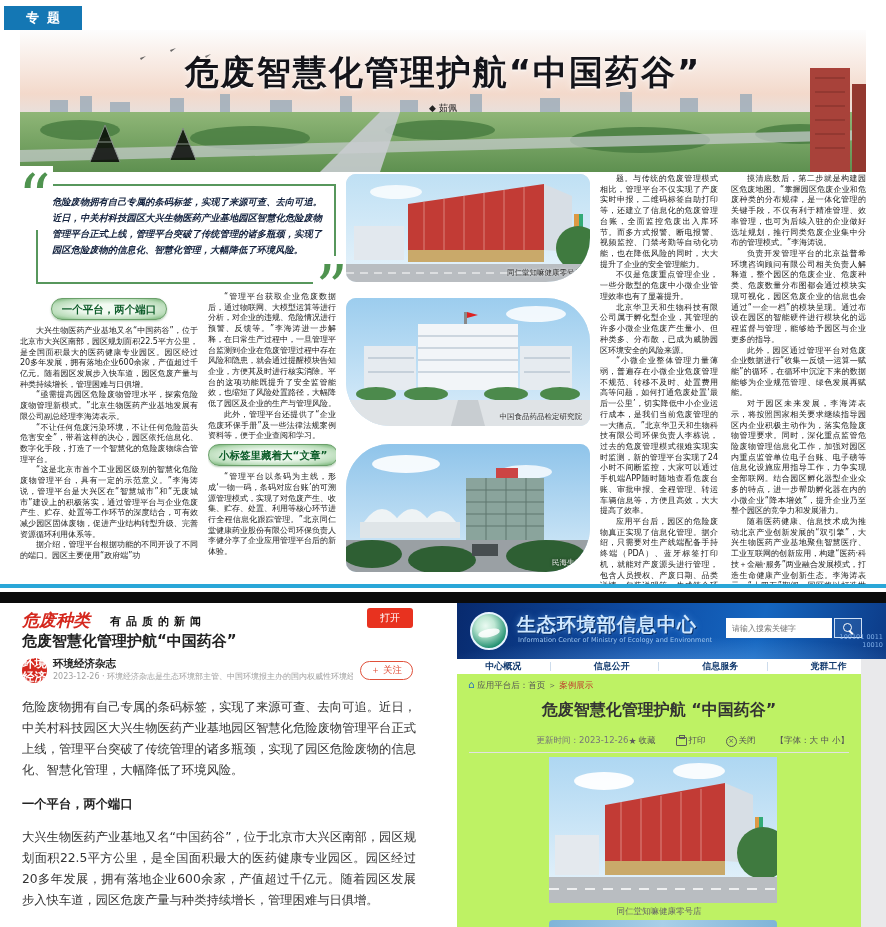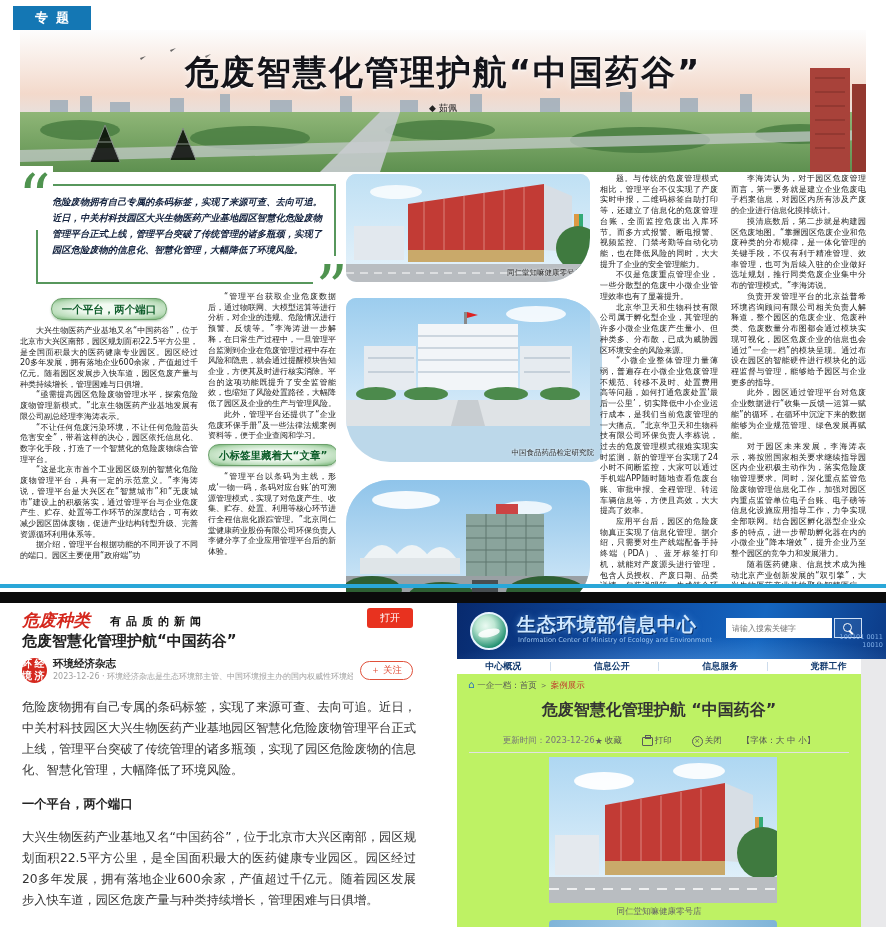--- a/index.html
+++ b/index.html
@@ -1,19 +1,19 @@
 <!DOCTYPE html>
 <html><head>
 <meta charset="utf-8">
 <style>
   html,body{margin:0;padding:0;background:#fff;}
   #canvas{position:relative;width:886px;height:927px;background:#fff;overflow:hidden;
           font-family:"DejaVu Sans","Liberation Sans",sans-serif;color:#1c1c1c;}
   
-  .np-badge{position:absolute;left:13px;top:6px;width:78px;height:24px;background:#1477b4;
+  .np-badge{position:absolute;left:4px;top:6px;width:78px;height:24px;background:#1477b4;
             color:#fff;font-size:13px;font-weight:bold;letter-spacing:8px;display:flex;
             align-items:center;justify-content:center;padding-left:8px;box-sizing:border-box;}
   .banner{position:absolute;left:20px;top:30px;width:846px;height:142px;overflow:hidden;}
   .banner svg{position:absolute;left:0;top:0;}
   .np-headline{position:absolute;left:0;top:20px;width:100%;text-align:center;font-size:34px;
                font-weight:800;color:#14141a;letter-spacing:2px;
                text-shadow:0 1px 2px rgba(255,255,255,.85),0 0 8px rgba(255,255,255,.5);}
   .np-byline{position:absolute;left:0;top:72px;width:100%;text-align:center;font-size:9px;color:#222;}
   .quote-wrap{position:absolute;left:36px;top:184px;width:300px;height:100px;
               border:2px solid #57975c;box-sizing:border-box;}
@@ -29,40 +29,40 @@
   .colB{left:208px;top:292px;width:128px;height:292px;}
   .colC{left:600px;top:174px;width:118px;height:410px;}
   .colD{left:731px;top:174px;width:135px;height:410px;}
   .pill{display:block;margin:2px auto 6px auto;padding:3px 10px;width:max-content;max-width:100%;
         border-radius:999px;font-size:10.5px;font-weight:bold;color:#0c5c28;text-indent:0;
         background:radial-gradient(ellipse at center,#f2faf2 35%,#b9dcb9 75%,#6fae6f 100%);
         border:1px solid #6aa06a;box-shadow:0 1px 2px rgba(60,120,60,.4);}
   .photocol{position:absolute;left:346px;top:174px;width:244px;}
   .ph{position:relative;width:244px;overflow:hidden;background:#bcd8ea;}
   .ph1{height:108px;border-radius:10px 10px 44px 10px;}
-  .ph2{height:164px;margin-top:16px;border-radius:10px 44px 10px 44px;padding-left:12px;}
+  .ph2{height:128px;margin-top:16px;border-radius:10px 44px 10px 44px;}
   .ph3{height:128px;margin-top:18px;border-radius:44px 10px 44px 10px;}
   .ph svg{position:absolute;left:0;top:0;}
   .ph-cap{position:absolute;right:8px;bottom:4px;font-size:7.5px;color:#2e2e2e;
           text-shadow:0 0 3px rgba(255,255,255,.9);}
   .ph3 .ph-cap{color:#eef2ee;text-shadow:0 0 3px rgba(0,0,0,.7);}
   .blue-line{position:absolute;left:0;top:584px;width:886px;height:4px;background:#2aa7d8;}
   .black-band{position:absolute;left:0;top:592px;width:886px;height:11px;background:#0b0b0b;}
   
   .pd-panel{position:absolute;left:0;top:603px;width:457px;height:324px;background:#fff;overflow:hidden;}
   .pd-logo{position:absolute;left:22px;top:6px;font-family:"DejaVu Serif","Liberation Serif",serif;
            font-style:italic;font-weight:bold;font-size:17px;color:#d5281e;}
   .pd-tagline{position:absolute;left:110px;top:11px;font-size:11px;font-weight:bold;
               letter-spacing:5px;color:#111;}
   .pd-open{position:absolute;right:44px;top:5px;background:#e8321f;color:#fff;font-size:10px;
            padding:3px 13px;border-radius:3px;border:none;cursor:pointer;}
   .pd-title{position:absolute;left:22px;top:29px;font-size:15px;font-weight:bold;color:#222;}
   .pd-avatar{position:absolute;left:22px;top:55px;width:25px;height:25px;border-radius:50%;
-             background:#d5281e;color:#fff;font-size:10px;font-weight:bold;display:flex;
-             flex-direction:row;align-items:flex-start;justify-content:center;line-height:1.15;}
+             background:#d5281e;color:#fff;font-size:12px;font-weight:bold;display:flex;
+             flex-direction:column;align-items:center;justify-content:center;line-height:1.15;}
   .pd-author{position:absolute;left:53px;top:54px;font-size:10.5px;font-weight:bold;color:#222;}
   .pd-meta{position:absolute;left:53px;top:68px;width:300px;font-size:8px;color:#a0a0a0;
            white-space:nowrap;overflow:hidden;}
   .pd-follow{position:absolute;right:44px;top:58px;border:1px solid #e0503a;color:#e0503a;
              background:#fff;border-radius:11px;font-size:9.5px;padding:2px 10px;cursor:pointer;}
   .pd-body{position:absolute;left:22px;top:94px;width:394px;font-size:12.3px;line-height:1.7;
            color:#333;text-align:justify;}
   .pd-body p{margin:0 0 13px 0;}
   .pd-sub{font-weight:bold;color:#222;margin:2px 0 13px 0;}
   
@@ -94,21 +94,21 @@
   .gov-nav i{width:1px;height:9px;background:#cddcec;}
   .gov-gray{position:absolute;right:0;top:56px;width:25px;height:268px;background:#e9e9eb;}
   .gov-crumb{position:absolute;left:11px;top:76px;font-size:8.5px;color:#555;}
   .home-ico{color:#2a6fc0;font-size:10px;margin-right:3px;}
   .home-ico::before{content:"\2302";}
   .crumb-cur{color:#c0392b;cursor:pointer;}
   .crumb-home{cursor:pointer;}
   .gov-title{position:absolute;left:0;top:97px;width:404px;text-align:center;font-size:16px;
              font-weight:bold;color:#333;}
   .gov-meta{position:absolute;left:12px;top:132px;width:380px;display:flex;
-            justify-content:center;align-items:center;font-size:8.5px;color:#777;}
+            justify-content:flex-end;align-items:center;font-size:8.5px;color:#777;}
   .gov-actions{display:flex;gap:20px;align-items:center;color:#555;}
   .gov-actions .act{cursor:pointer;display:flex;align-items:center;gap:2px;}
   .star-ico::before{content:"\2605";color:#5b5b5b;font-size:9px;}
   .print-ico{display:inline-block;width:9px;height:7px;border:1px solid #5b5b5b;border-radius:1px;position:relative;}
   .print-ico::before{content:"";position:absolute;left:2px;top:-3px;width:4px;height:2px;border:1px solid #5b5b5b;}
   .close-ico{display:inline-block;width:9px;height:9px;border:1px solid #5b5b5b;border-radius:50%;
              font-size:7px;line-height:8px;text-align:center;color:#5b5b5b;}
   .close-ico::before{content:"\00D7";}
   .gov-hr{position:absolute;left:12px;top:149px;width:380px;border-top:1px solid #e2e2e2;}
   .gov-photo{position:absolute;left:92px;top:154px;width:228px;height:146px;overflow:hidden;background:#cfe4f2;}
@@ -323,21 +323,20 @@
   <div class="np-col colC">
     <p>题。与传统的危废管理模式相比，管理平台不仅实现了产废实时申报，二维码标签自助打印等，还建立了信息化的危废管理台账，全面监控危废出入库环节。而多方式报警、断电报警、视频监控、门禁考勤等自动化功能，也在降低风险的同时，大大提升了企业的安全管理能力。</p>
     <p>不仅是危废重点管理企业，一些分散型的危废中小微企业管理效率也有了显著提升。</p>
     <p>北京华卫天和生物科技有限公司属于孵化型企业，其管理的许多小微企业危废产生量小、但种类多、分布散，已成为威胁园区环境安全的风险来源。</p>
     <p>“小微企业整体管理力量薄弱，普遍存在小微企业危废管理不规范、转移不及时、处置费用高等问题，如何打通危废处置‘最后一公里’，切实降低中小企业运行成本，是我们当前危废管理的一大痛点。”北京华卫天和生物科技有限公司环保负责人李栋说，过去的危废管理模式很难实现实时监测，新的管理平台实现了24小时不间断监控，大家可以通过手机端APP随时随地查看危废台账、审批申报、全程管理、转运车辆信息等，方便且高效，大大提高了效率。</p>
     <p>应用平台后，园区的危险废物真正实现了信息化管理。据介绍，只需要对生产线端配备手持终端（PDA）、蓝牙标签打印机，就能对产废源头进行管理，包含人员授权、产废日期、品类详情、包装说明等。生成符合环保要求的标签后，就形成了伴随危废进行物流追踪溯源的关键标签。</p>
 
   </div>
 
   <div class="np-col colD">
-    <p>李海涛认为，对于园区危废管理而言，第一要务就是建立企业危废电子档案信息，对园区内所有涉及产废的企业进行信息化摸排统计。</p>
     <p>摸清底数后，第二步就是构建园区危废地图。“掌握园区危废企业和危废种类的分布规律，是一体化管理的关键手段，不仅有利于精准管理、效率管理，也可为后续入驻的企业做好选址规划，推行同类危废企业集中分布的管理模式。”李海涛说。</p>
     <p>负责开发管理平台的北京益普希环境咨询顾问有限公司相关负责人解释道，整个园区的危废企业、危废种类、危废数量分布图都会通过模块实现可视化，园区危废企业的信息也会通过“一企一档”的模块呈现。通过布设在园区的智能硬件进行模块化的远程监督与管理，能够给予园区与企业更多的指导。</p>
     <p>此外，园区通过管理平台对危废企业数据进行“收集—反馈—运算—赋能”的循环，在循环中沉淀下来的数据能够为企业规范管理、绿色发展再赋能。</p>
     <p>对于园区未来发展，李海涛表示，将按照国家相关要求继续指导园区内企业积极主动作为，落实危险废物管理要求。同时，深化重点监管危险废物管理信息化工作，加强对园区内重点监管单位电子台账、电子磅等信息化设施应用指导工作，力争实现全部联网。结合园区孵化器型企业众多的特点，进一步帮助孵化器在内的小微企业“降本增效”，提升企业乃至整个园区的竞争力和发展潜力。</p>
     <p>随着医药健康、信息技术成为推动北京产业创新发展的“双引擎”，大兴生物医药产业基地聚焦智慧医疗、工业互联网的创新应用，构建“医药·科技＋金融·服务”两业融合发展模式，打造生命健康产业创新生态。李海涛表示，“十四五”期间，园区将以打造世界一流专业园区运营商为目标，以“绿”为底，向“绿”而行，朝着建设具有国际影响力的“中国药谷”坚实迈进。</p>
   </div>
 
   <div class="blue-line"></div>
   <div class="black-band"></div>
 
@@ -377,21 +376,21 @@
       <span>中心概况</span>
         <i></i>
       <span>信息公开</span>
         <i></i>
       <span>信息服务</span>
         <i></i>
       <span>党群工作</span>
     </div>
     <div class="gov-gray"></div>
     <div class="gov-crumb">
-      <span class="home-ico"></span><span>一企一档：</span><span class="crumb-home">首页</span> <span>＞</span> <span class="crumb-cur">案例展示</span>
+      <span class="home-ico"></span><span>应用平台后：</span><span class="crumb-home">首页</span> <span>＞</span> <span class="crumb-cur">案例展示</span>
     </div>
     <div class="gov-title">危废智慧化管理护航 “中国药谷”</div>
     <div class="gov-meta">
       <span>更新时间：2023-12-26</span>
       <span class="gov-actions">
         <span class="act">
             <span class="star-ico"></span>
             <span>收藏</span>
           </span>
         <span class="act">

